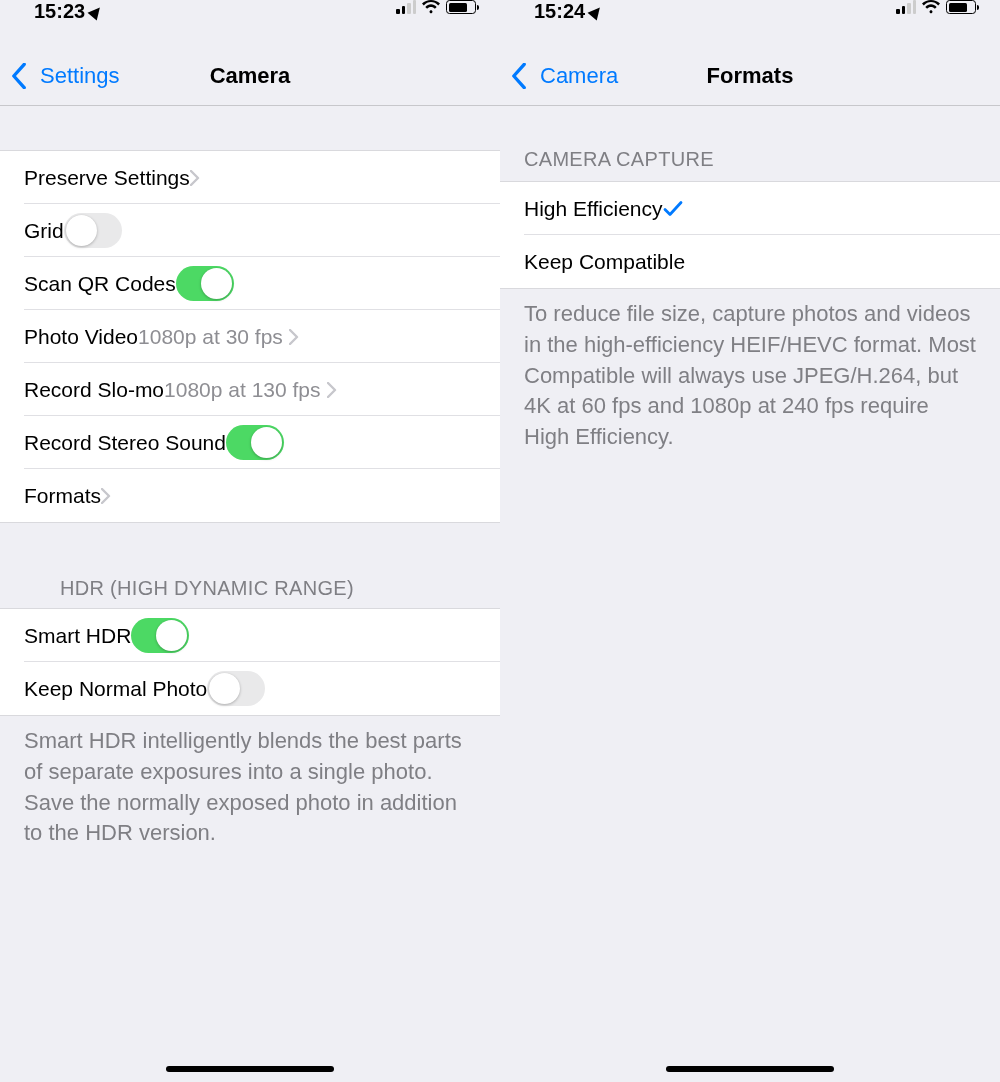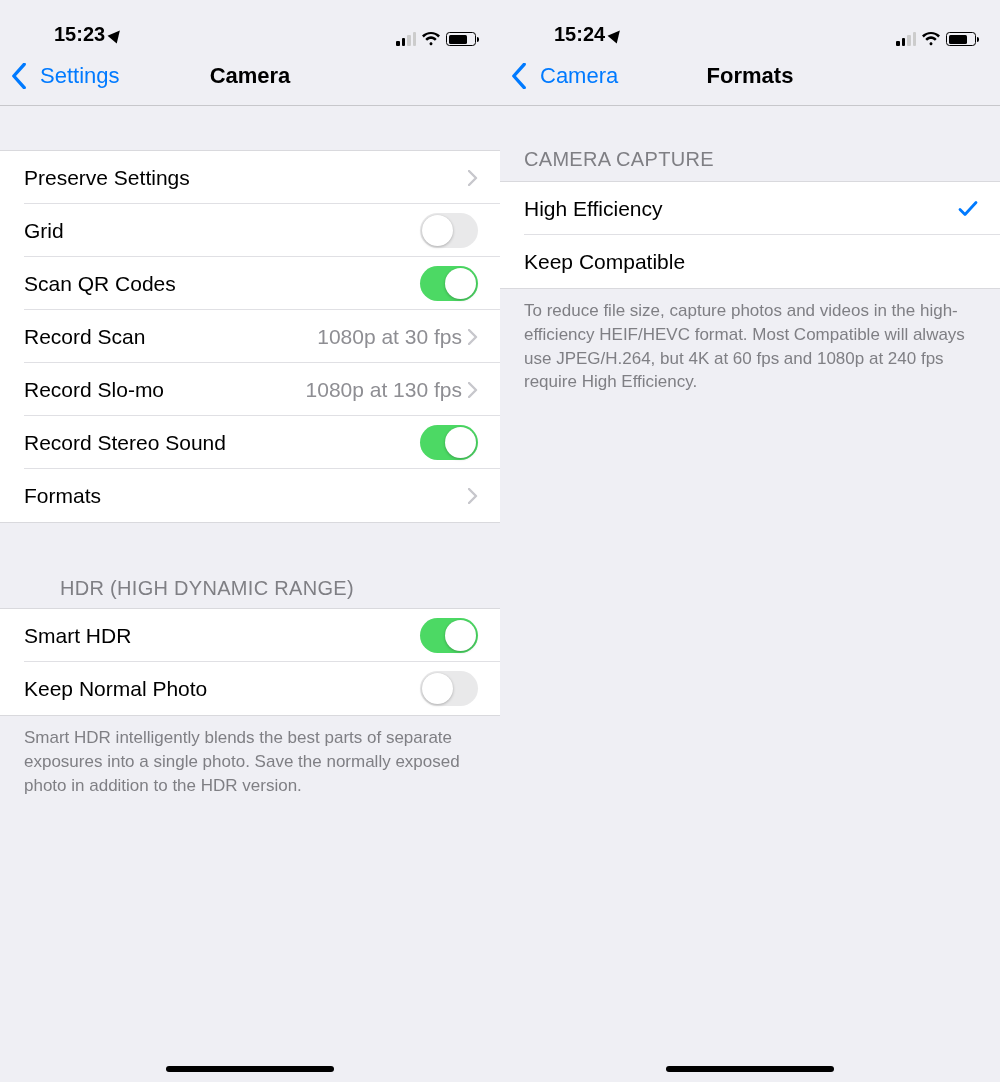--- a/index.html
+++ b/index.html
@@ -17,27 +17,26 @@
     background: #efeff4;
     position: relative;
     display: flex;
     flex-direction: column;
   }
 
   
   .status-bar {
     height: 46px;
     display: flex;
-    align-items: flex-end;
+    align-items: flex-start;
     justify-content: space-between;
     padding: 0 24px 0 34px;
     font-size: 20px;
     font-weight: 600;
     color: #000;
-    margin-left: 20px;
   }
   .status-left { display: flex; align-items: center; gap: 3px; }
   .status-right { display: flex; align-items: center; gap: 6px; }
   .loc-arrow {
     width: 0; height: 0;
     border-left: 6px solid transparent;
     border-right: 6px solid transparent;
     border-bottom: 12px solid #000;
     transform: rotate(40deg);
     margin-left: 2px;
@@ -87,41 +86,41 @@
 
   
   .spacer-top { height: 44px; }
   .section-header {
     font-size: 20px; color: #7f7f84; letter-spacing: 0.3px;
     padding: 0 24px 8px 24px; text-transform: uppercase;
   }
   .section-header.tight { padding-top: 54px; margin-left: 36px; }
   .list { background: #fff; border-top: 1px solid #d9d9dd; border-bottom: 1px solid #d9d9dd; }
   .row {
-    display: flex; align-items: center; justify-content: space-between;
+    display: flex; align-items: center; 
     min-height: 53px; padding: 0 22px 0 24px;
     font-size: 21px; color: #000;
     position: relative;
   }
   .row + .row { border-top: 1px solid #e0e0e4; margin-left: 0; }
   .row + .row::before {
     content:""; position:absolute; top:-1px; left:24px; right:0; height:1px;
     background:#e0e0e4;
   }
   .row + .row { border-top: none; }
   .row .label { flex: 0 0 auto; }
   .row .trail {
     display: flex; align-items: center; gap: 6px; color: #8e8e93; font-size: 21px;
   }
   .detail-value { color:#8e8e93; font-weight:400; }
   .chevron-right { width: 10px; height: 16px; }
   .chevron-right svg { width:10px; height:16px; display:block; }
 
   .footer-text {
-    font-size: 17px; color: #7f7f84; line-height: 1.4;
+    font-size: 22px; color: #7f7f84; line-height: 1.4;
     padding: 10px 24px 0 24px;
   }
 
   
   .toggle {
     width: 58px; height: 35px; border-radius: 35px; position: relative;
     background: #e9e9ea; transition: background .15s;
   }
   .toggle .knob {
     position:absolute; top:2px; left:2px; width:31px; height:31px;
@@ -206,21 +205,21 @@
     </div>
     <div class="row">
       <span class="label">Scan QR Codes</span>
       <span class="trail">
         <span class="toggle on">
             <span class="knob"></span>
           </span>
       </span>
     </div>
     <div class="row">
-      <span class="label">Record Scan</span>
+      <span class="label">Photo Video</span>
       <span class="trail">
         <span class="detail-value">1080p at 30 fps</span>
         <span class="chevron-right">
           <svg viewBox="0 0 10 16">
               <path d="M1 1l7 7-7 7" stroke="#c7c7cc" stroke-width="2.4" fill="none" stroke-linecap="round" stroke-linejoin="round"></path>
             </svg>
         </span>
       </span>
     </div>
     <div class="row">

